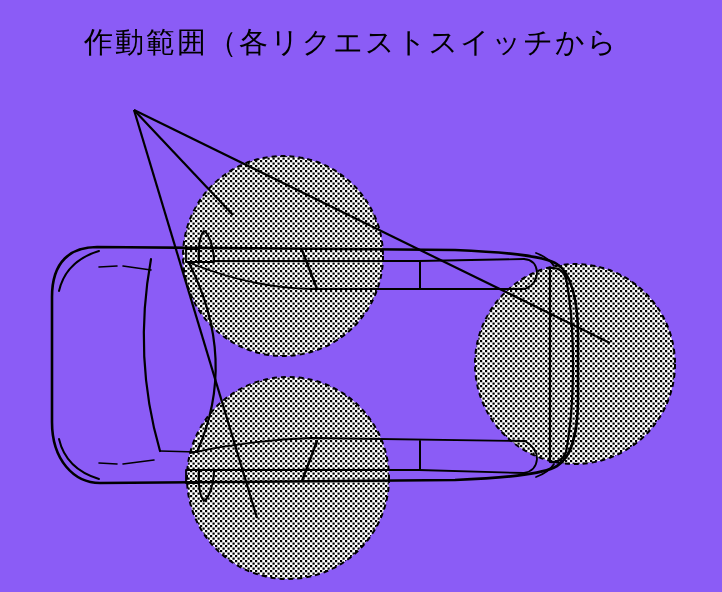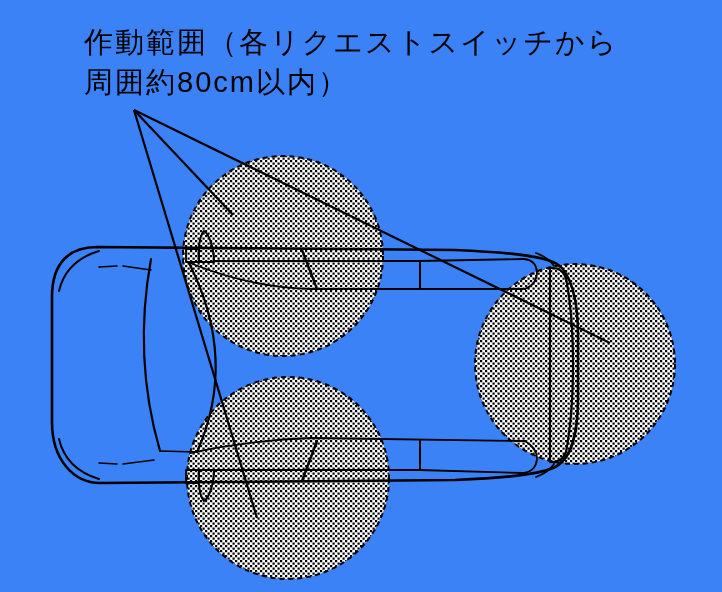--- a/index.html
+++ b/index.html
@@ -1,19 +1,19 @@
 <!DOCTYPE html>
 <html><head>
 <meta charset="utf-8">
 <style>
   html,body{margin:0;padding:0;background:#ffffff;}
   .stage{
     position:relative;
     width:722px;height:592px;
-    background:#3b82f6;
+    background:#8b5cf6;
     overflow:hidden;
     font-family:"Liberation Sans", sans-serif;
   }
   .caption{
     position:absolute;
     left:84px;top:22px;
     width:580px;
     color:#000000;
     font-size:29px;
     line-height:40px;
@@ -95,16 +95,15 @@
 
     <g>
       <line stroke="#000" stroke-width="2.2" x1="134" y1="110" x2="233" y2="215"></line>
       <line stroke="#000" stroke-width="2.2" x1="134" y1="110" x2="610" y2="343"></line>
       <line stroke="#000" stroke-width="2.2" x1="134" y1="110" x2="257" y2="518"></line>
     </g>
   </svg>
 
   <div class="caption">
     <div>作動範囲（各リクエストスイッチから</div>
-    <div>周囲約80cm以内）</div>
   </div>
 
 </div>
 
 </body></html>

